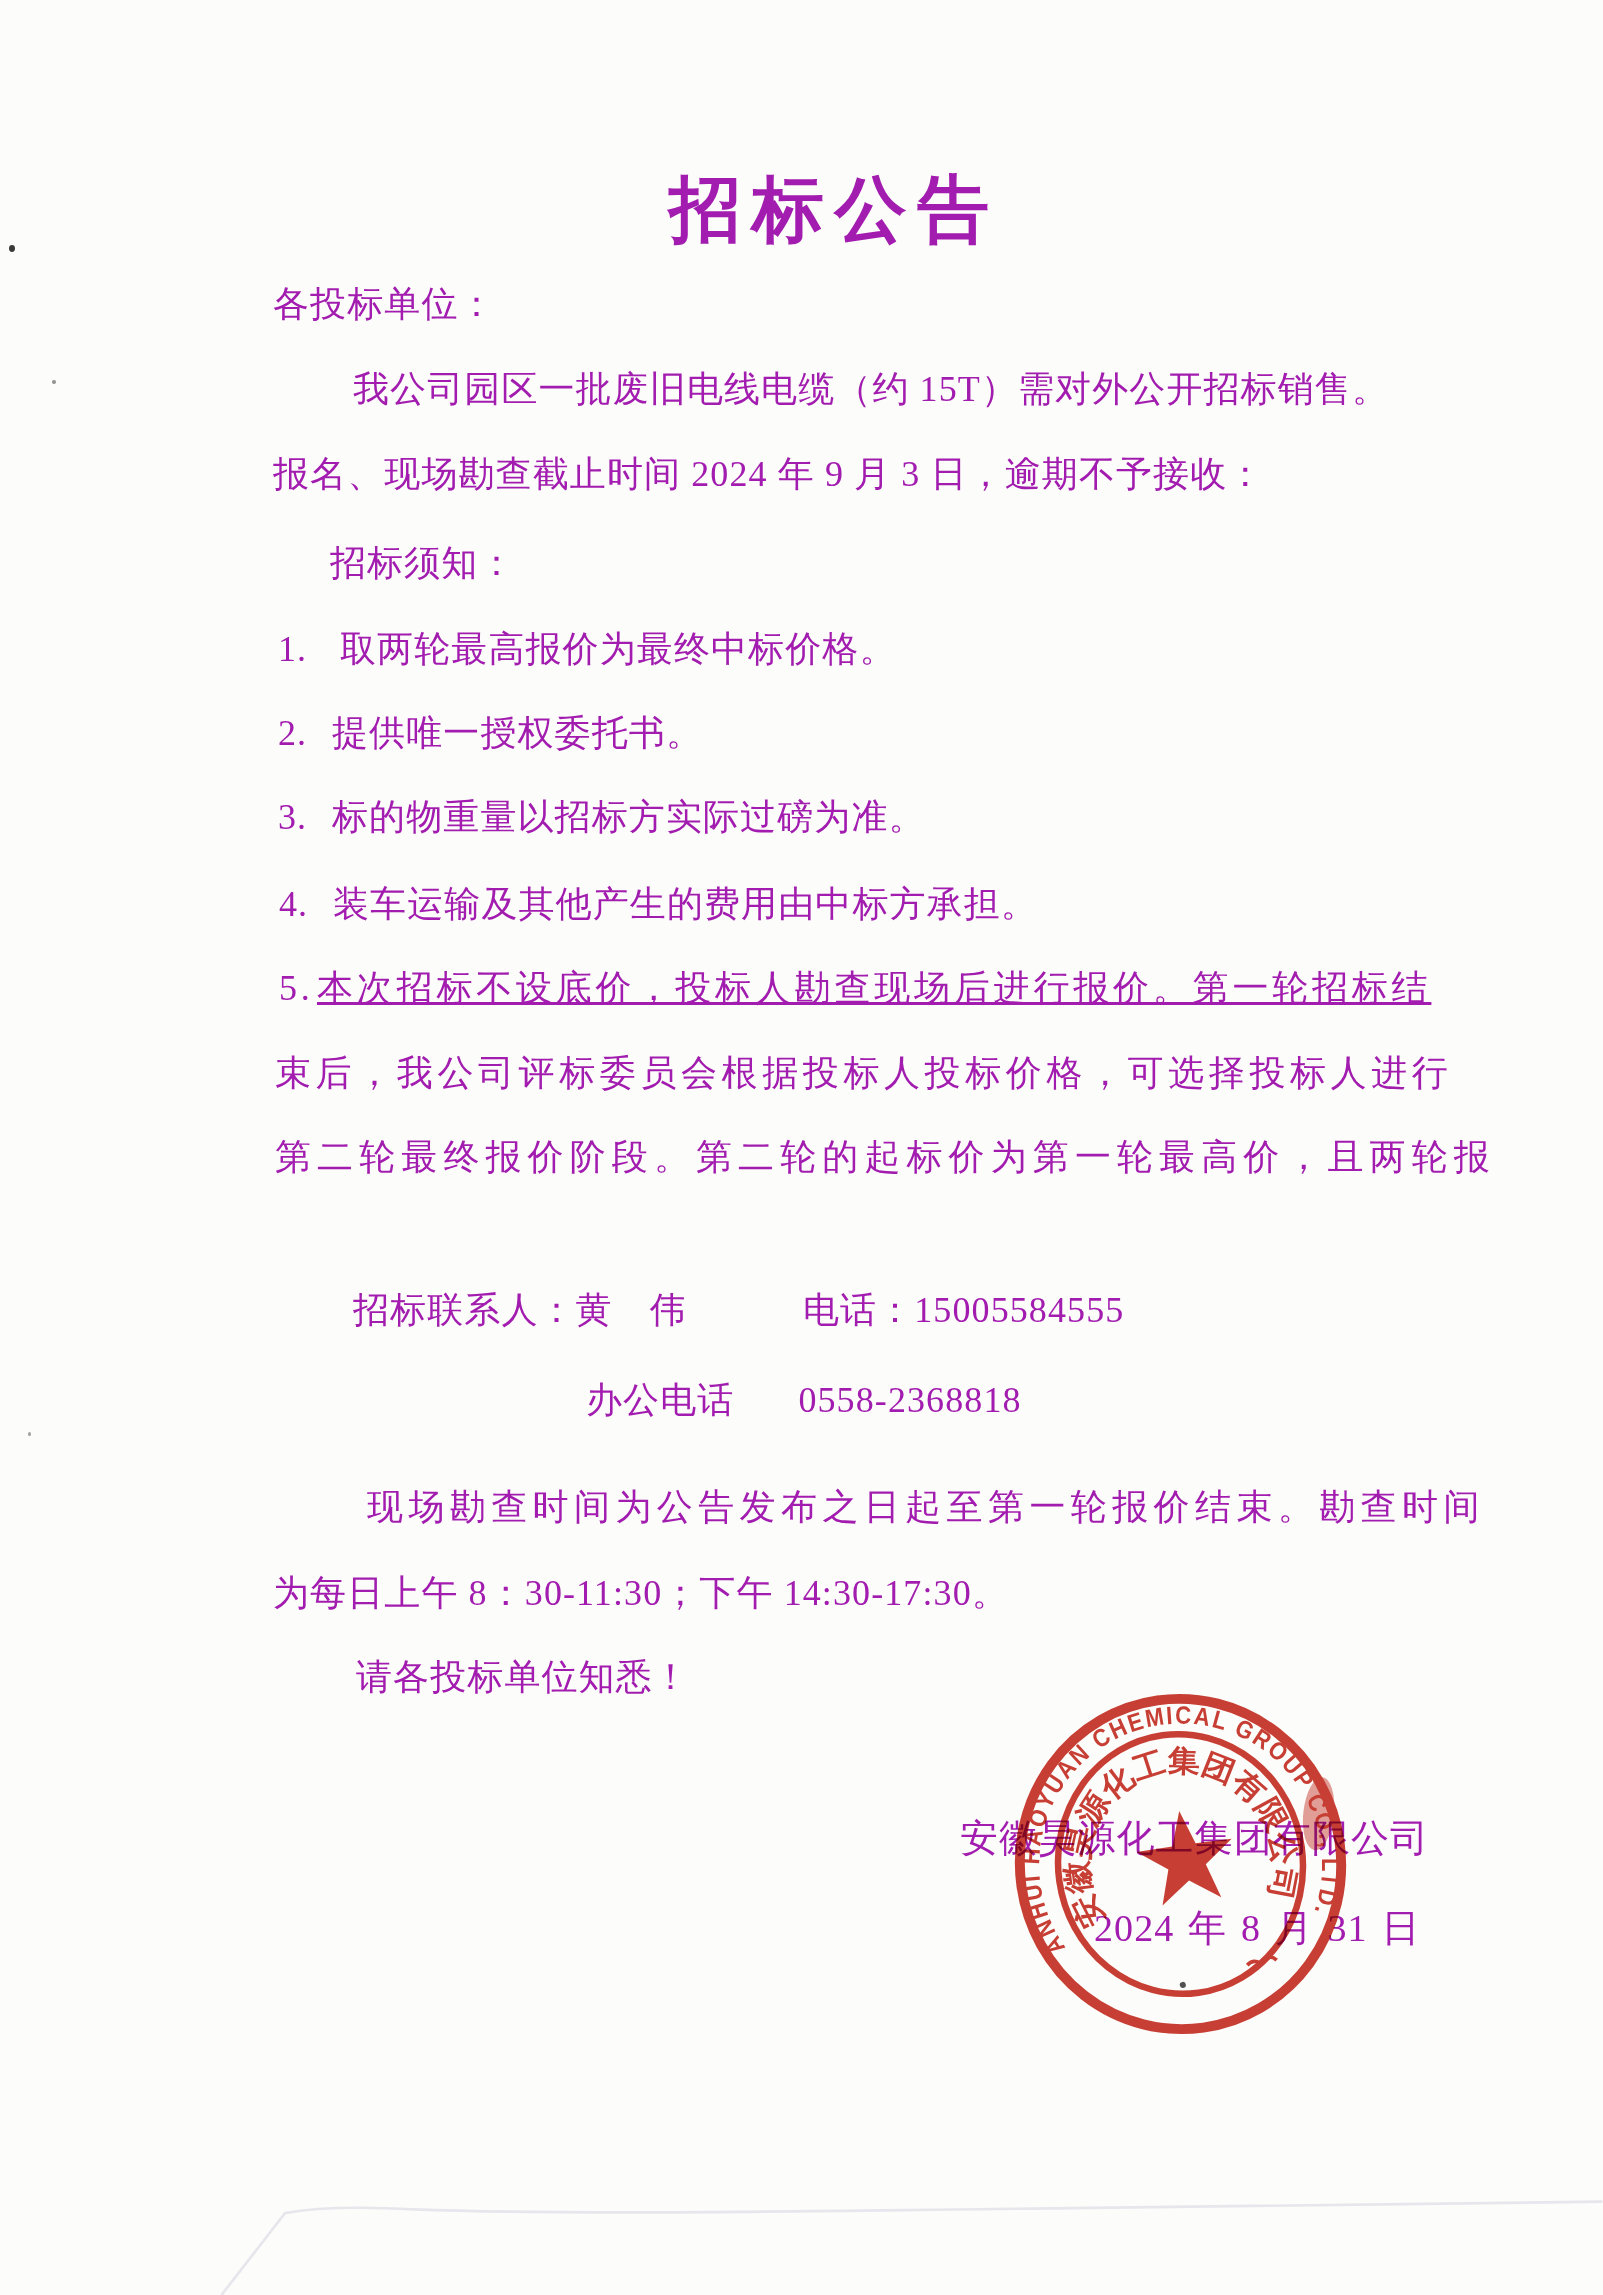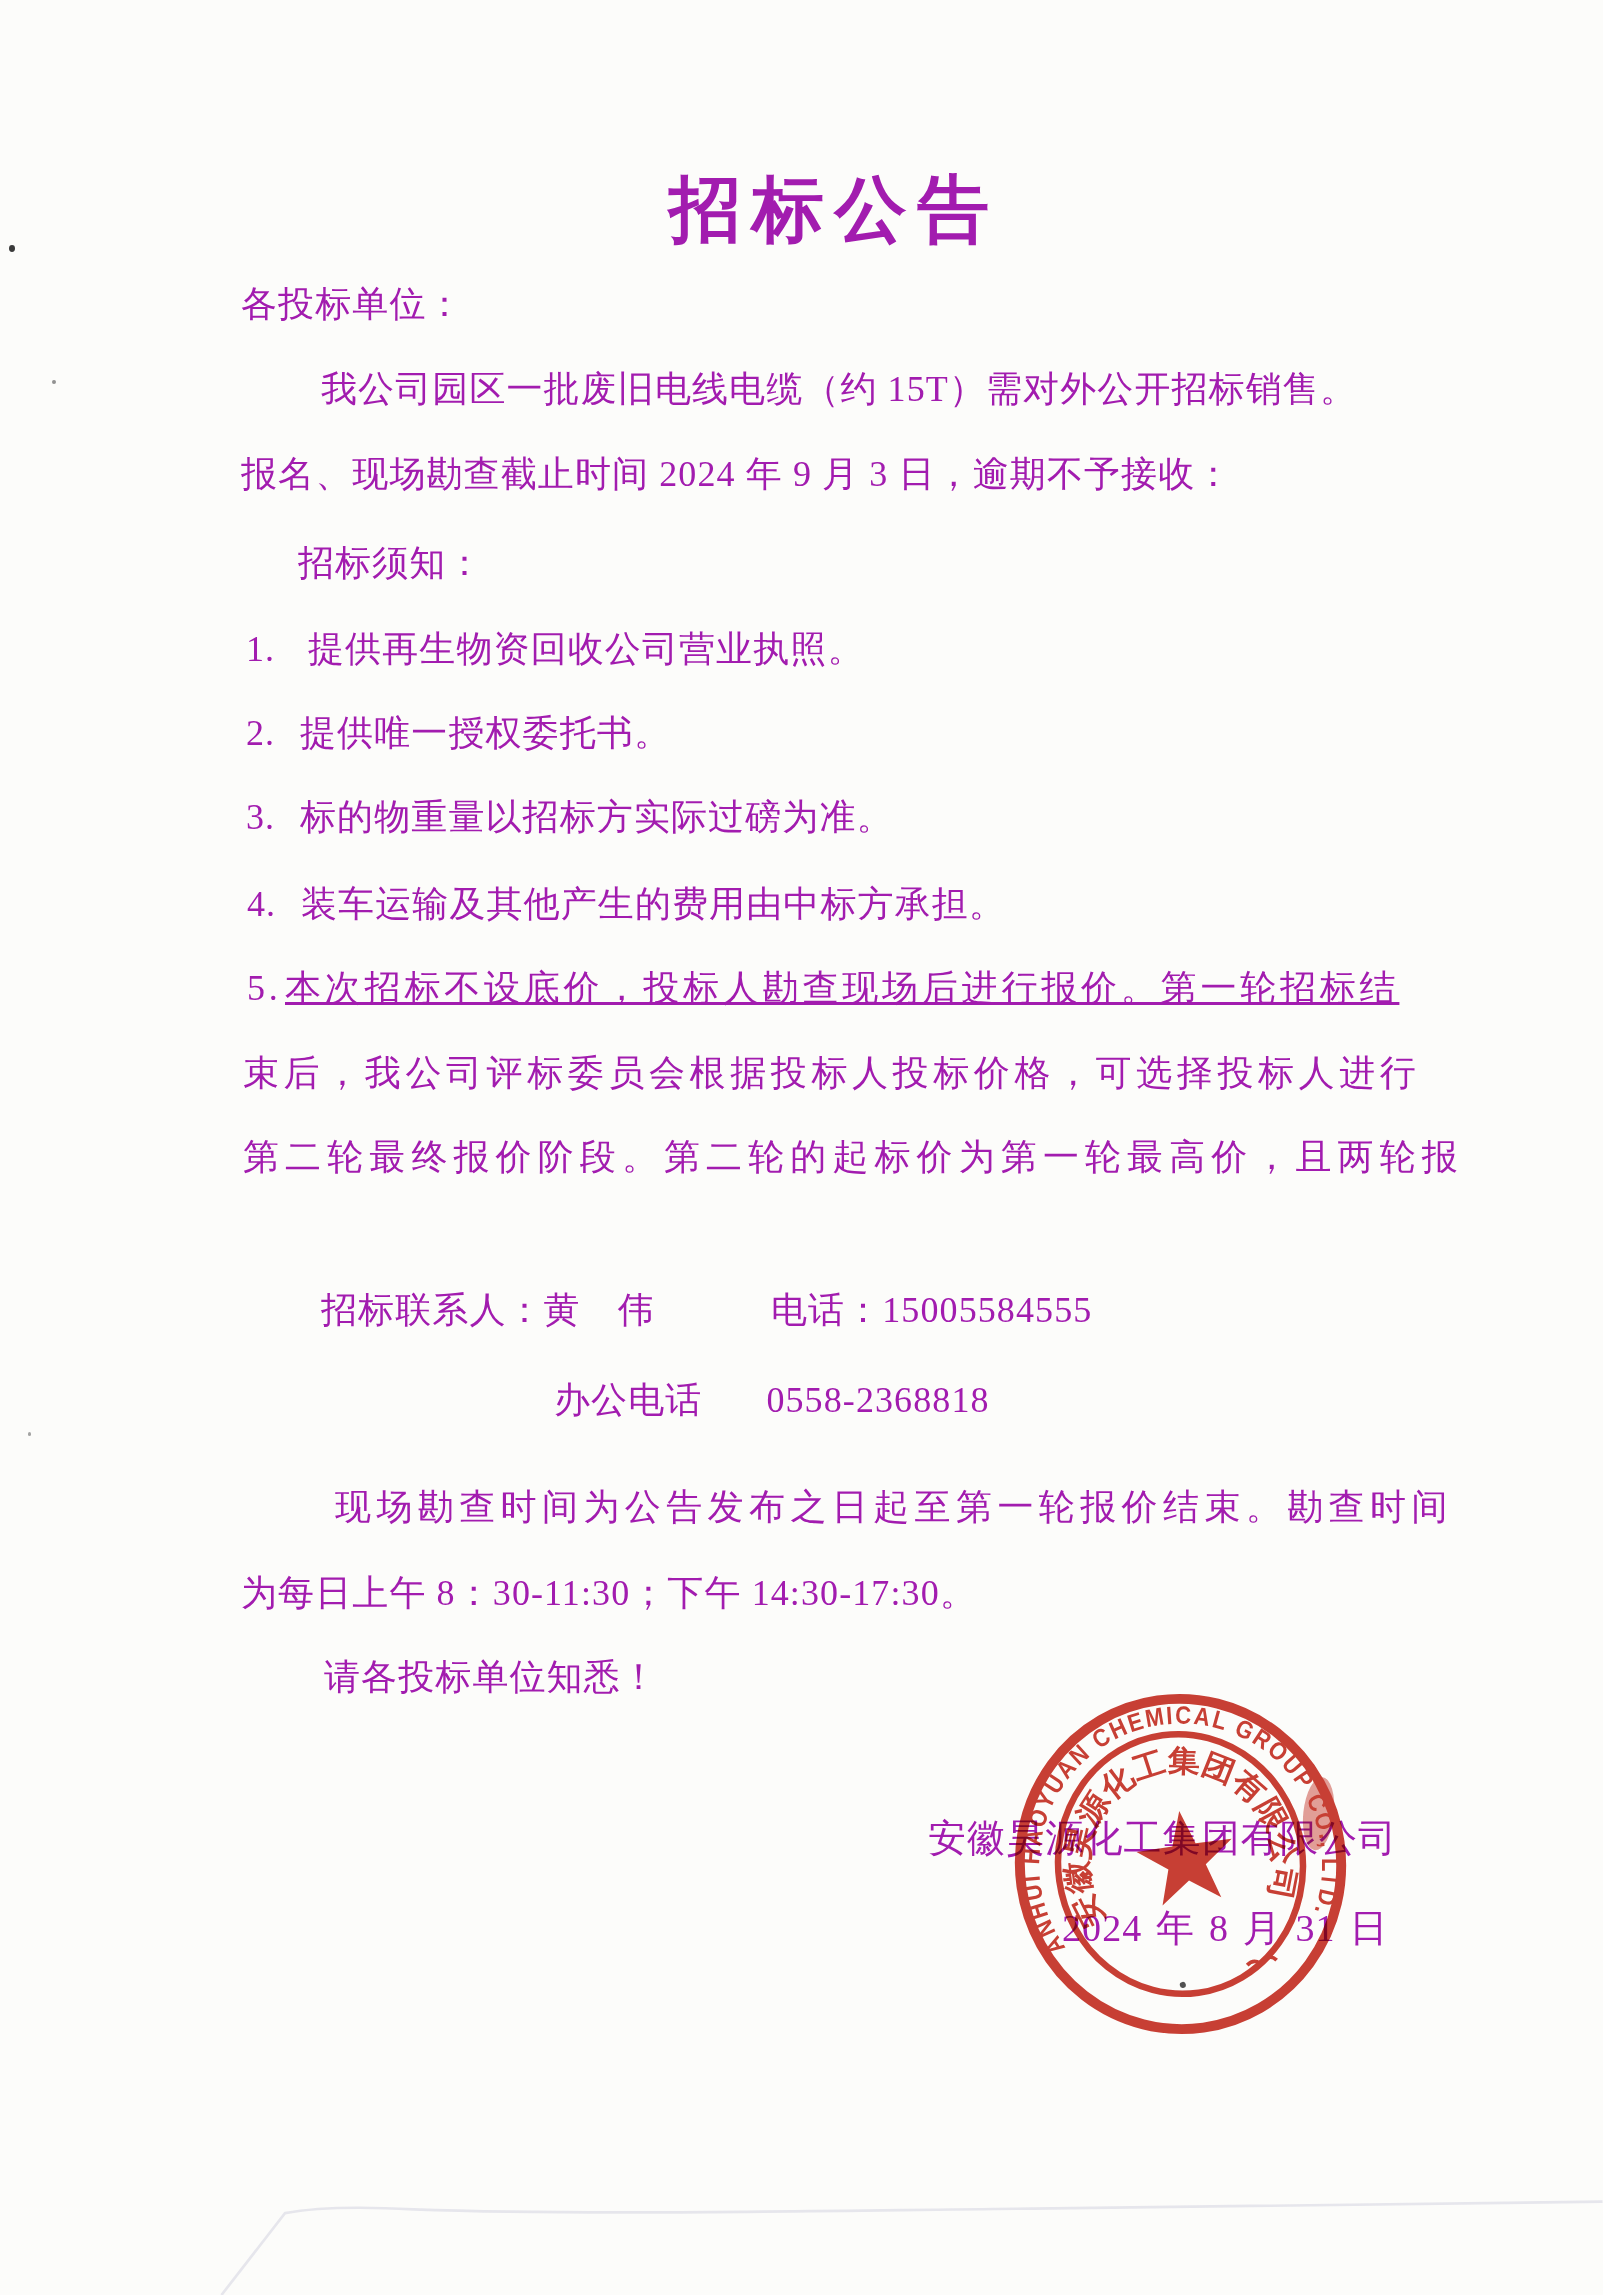--- a/index.html
+++ b/index.html
@@ -16,20 +16,21 @@
     padding-left:66px;box-sizing:border-box;
     text-align:center;
     font-size:72px;font-weight:bold;letter-spacing:10.7px;
     white-space:nowrap;
   }
   .ln{
     position:absolute;
     font-size:36px;line-height:1.25;
     letter-spacing:1.1px;
     white-space:nowrap;
+    margin-left:32px;
   }
   .num{display:inline-block;}
   .w82{width:62px;}
   .w70{width:54px;}
   .w50{width:38px;}
   .sig{font-size:38px;}
   .speck{position:absolute;border-radius:50%;background:#3a3a3a;}
   .stamp{
     position:absolute;left:989px;top:1669px;
     width:383px;height:390px;
@@ -48,21 +49,21 @@
 
   <div class="ln" style="top:282px;left:241px;">各投标单位：</div>
 
   <div class="ln" style="top:367px;left:321px;">我公司园区一批废旧电线电缆（约 15T）需对外公开招标销售。</div>
 
   <div class="ln" style="top:452px;left:241px;">报名、现场勘查截止时间 2024 年 9 月 3 日，逾期不予接收：</div>
 
   <div class="ln" style="top:541px;left:298px;">招标须知：</div>
 
   <div class="ln" style="top:627px;left:246px;">
-    <span class="num w82">1.</span><span>提供再生物资回收公司营业执照。</span>
+    <span class="num w82">1.</span><span>取两轮最高报价为最终中标价格。</span>
   </div>
   <div class="ln" style="top:711px;left:246px;">
     <span class="num w70">2.</span><span>提供唯一授权委托书。</span>
   </div>
   <div class="ln" style="top:795px;left:246px;">
     <span class="num w70">3.</span><span>标的物重量以招标方实际过磅为准。</span>
   </div>
   <div class="ln" style="top:882px;left:247px;">
     <span class="num w70">4.</span><span>装车运输及其他产生的费用由中标方承担。</span>
   </div>

